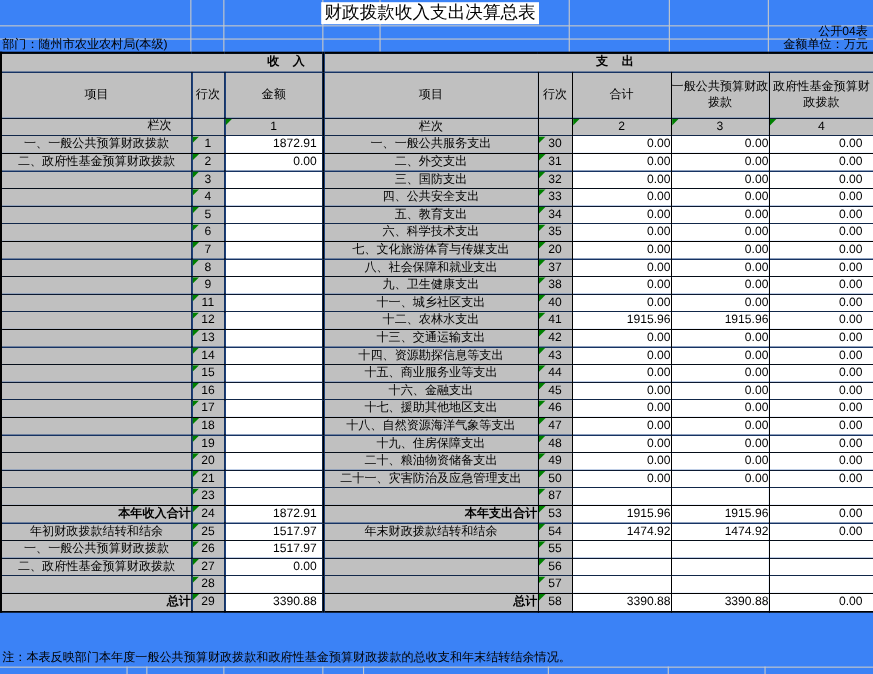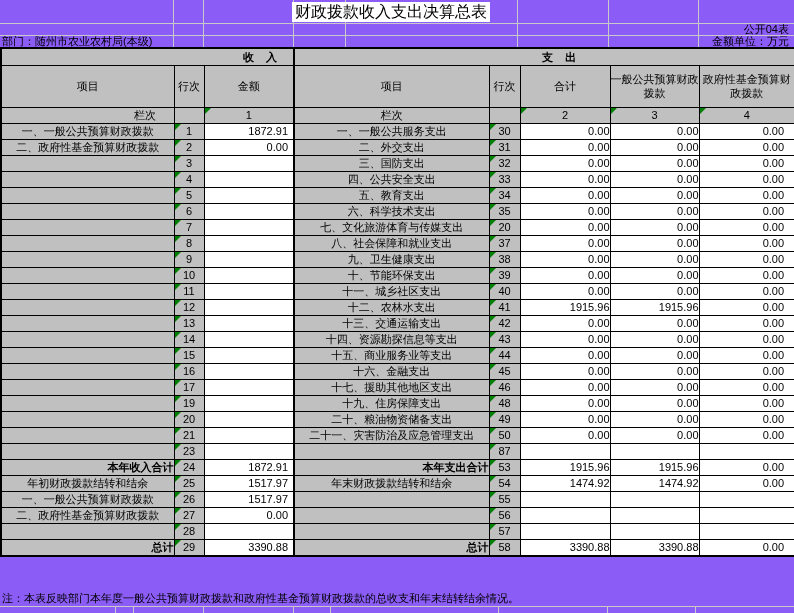--- a/index.html
+++ b/index.html
@@ -1,20 +1,20 @@
 <!DOCTYPE html>
 <html><head>
 <meta charset="utf-8">
 <style>
   * { box-sizing: border-box; margin: 0; padding: 0; }
   html,body { background:#fff; }
   .sheet {
     position: relative;
     width: 794px; height: 613px;
-    background: #8b5cf6;
+    background: #3b82f6;
     font-family: "Liberation Sans", "DejaVu Sans", sans-serif;
     font-size: 11px; color: #000;
     overflow: hidden;
   }
   .gl { position:absolute; background:#c9c9c9; }
   .gl.v { width:1px; }
   .gl.h { height:1px; }
 
   .title {
     position:absolute; top:2px; left:391px; transform:translateX(-50%);
@@ -237,30 +237,20 @@
           <td class="gray rowno"><i class="flag"></i><span>9</span></td>
           <td class="amt amt-l"></td>
           <td class="gray item sep">九、卫生健康支出</td>
           <td class="gray rowno"><i class="flag"></i><span>38</span></td>
           <td class="amt">0.00</td>
           <td class="amt">0.00</td>
           <td class="amt col4">0.00</td>
         </tr>
         <tr>
           <td class="gray item"></td>
-          <td class="gray rowno"><i class="flag"></i><span>10</span></td>
-          <td class="amt amt-l"></td>
-          <td class="gray item sep">十、节能环保支出</td>
-          <td class="gray rowno"><i class="flag"></i><span>39</span></td>
-          <td class="amt">0.00</td>
-          <td class="amt">0.00</td>
-          <td class="amt col4">0.00</td>
-        </tr>
-        <tr>
-          <td class="gray item"></td>
           <td class="gray rowno"><i class="flag"></i><span>11</span></td>
           <td class="amt amt-l"></td>
           <td class="gray item sep">十一、城乡社区支出</td>
           <td class="gray rowno"><i class="flag"></i><span>40</span></td>
           <td class="amt">0.00</td>
           <td class="amt">0.00</td>
           <td class="amt col4">0.00</td>
         </tr>
         <tr>
           <td class="gray item"></td>
@@ -311,20 +301,30 @@
           <td class="amt">0.00</td>
           <td class="amt">0.00</td>
           <td class="amt col4">0.00</td>
         </tr>
         <tr>
           <td class="gray item"></td>
           <td class="gray rowno"><i class="flag"></i><span>17</span></td>
           <td class="amt amt-l"></td>
           <td class="gray item sep">十七、援助其他地区支出</td>
           <td class="gray rowno"><i class="flag"></i><span>46</span></td>
+          <td class="amt">0.00</td>
+          <td class="amt">0.00</td>
+          <td class="amt col4">0.00</td>
+        </tr>
+        <tr>
+          <td class="gray item"></td>
+          <td class="gray rowno"><i class="flag"></i><span>18</span></td>
+          <td class="amt amt-l"></td>
+          <td class="gray item sep">十八、自然资源海洋气象等支出</td>
+          <td class="gray rowno"><i class="flag"></i><span>47</span></td>
           <td class="amt">0.00</td>
           <td class="amt">0.00</td>
           <td class="amt col4">0.00</td>
         </tr>
         <tr>
           <td class="gray item"></td>
           <td class="gray rowno"><i class="flag"></i><span>19</span></td>
           <td class="amt amt-l"></td>
           <td class="gray item sep">十九、住房保障支出</td>
           <td class="gray rowno"><i class="flag"></i><span>48</span></td>

